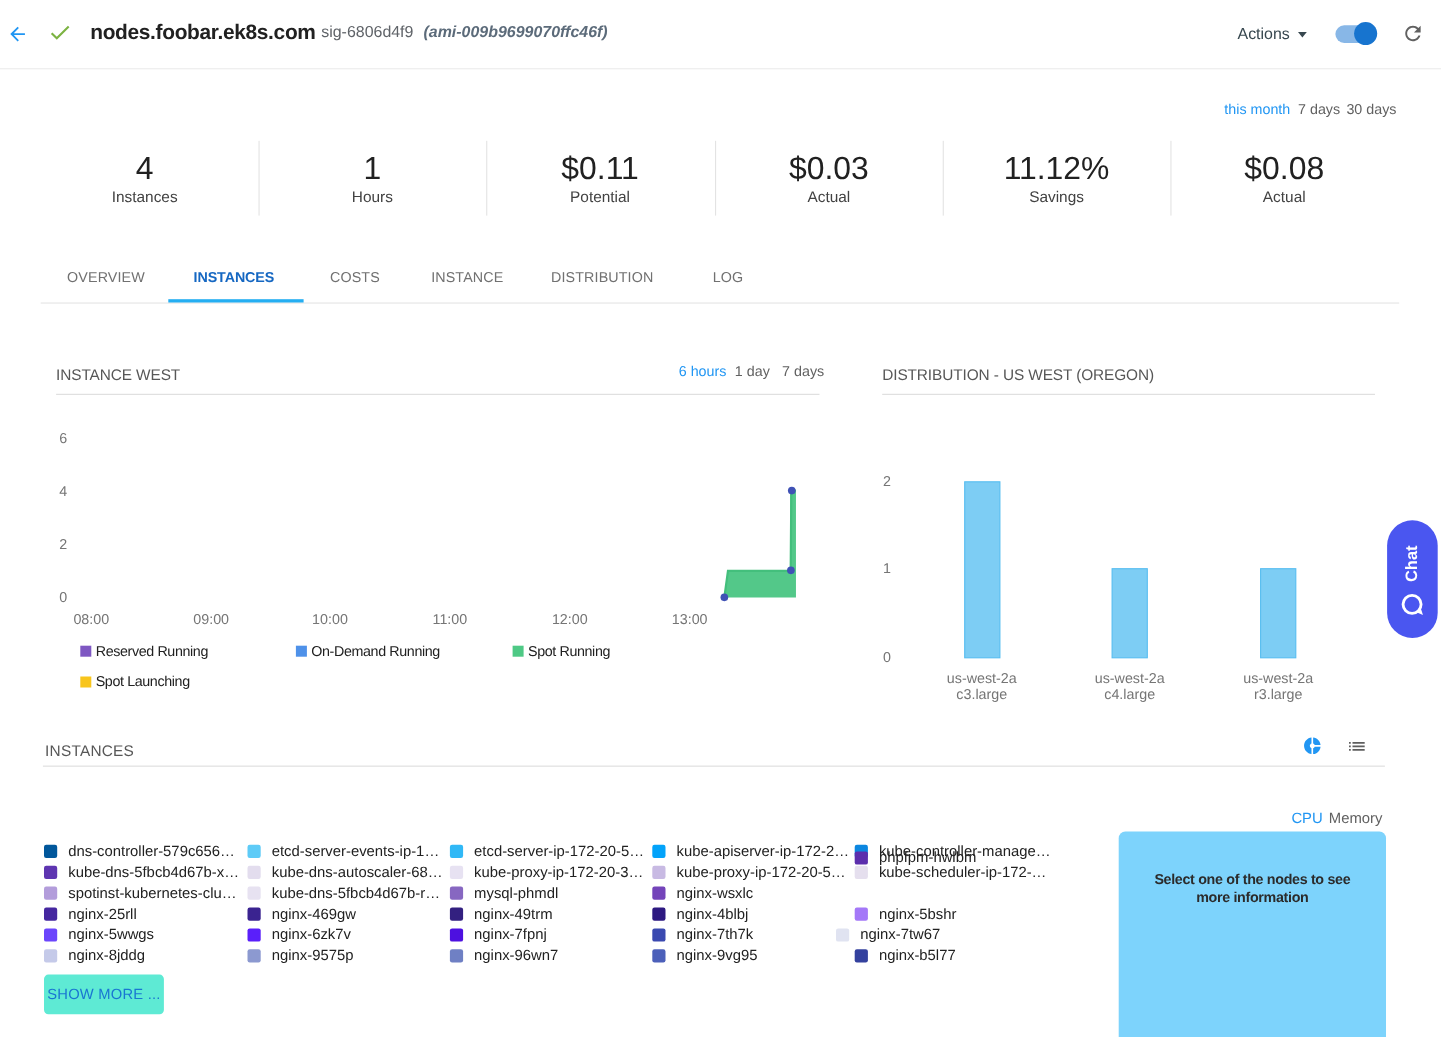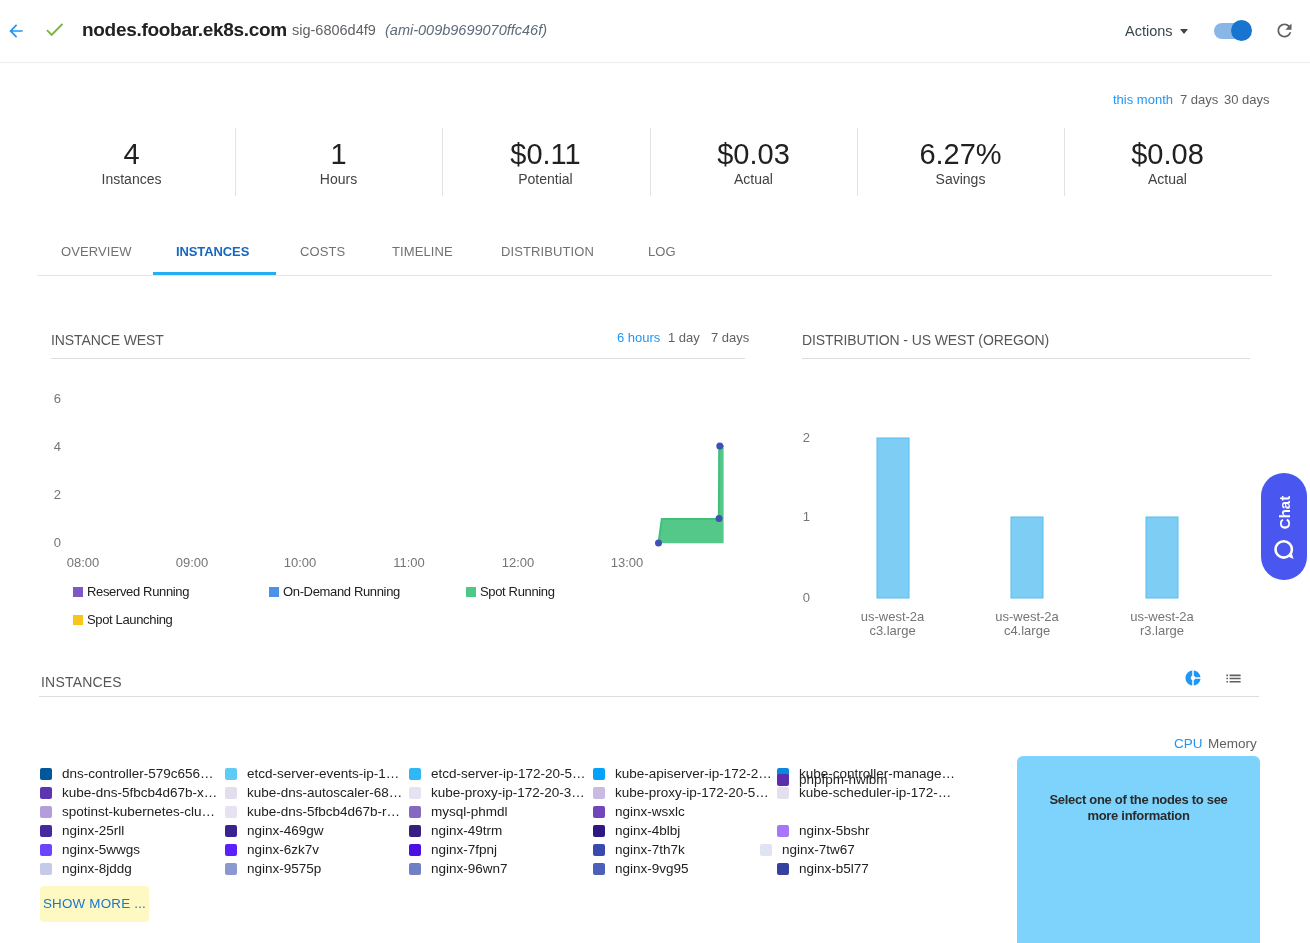--- a/index.html
+++ b/index.html
@@ -2,21 +2,21 @@
 <html><head>
 <meta charset="utf-8">
 <style>
 * { margin:0; padding:0; box-sizing:border-box; }
 html,body { width:1310px; height:943px; background:#fff; overflow:hidden; }
 body { font-family:"Liberation Sans", sans-serif; position:relative; }
 .abs { position:absolute; }
 .hdr { position:absolute; top:0; left:0; width:1310px; height:63px; border-bottom:1px solid #ececec; background:#fff; }
 .title { position:absolute; left:82px; top:19px; font-size:19px; font-weight:bold; color:#212121; letter-spacing:-0.3px; }
 .sig { position:absolute; left:292px; top:22px; font-size:14.5px; color:#5f6368; }
-.ami { position:absolute; left:385px; top:22px; font-size:14.5px; font-style:italic; color:#5c6b7a; }
+.ami { position:absolute; left:385px; top:22px; font-size:14.5px; font-style:italic; color:#5c6b7a;font-weight:bold; }
 .actions { position:absolute; left:1125px; top:23px; font-size:14.5px; color:#37474f; }
 .caret { position:absolute; left:1180px; top:29px; width:0; height:0; border-left:4.5px solid transparent; border-right:4.5px solid transparent; border-top:5px solid #37474f; }
 .track { position:absolute; left:1214px; top:23px; width:36px; height:16px; border-radius:8px; background:#88b7e7; }
 .knob { position:absolute; left:1231px; top:20px; width:21px; height:21px; border-radius:50%; background:#1774cf; }
 .range { position:absolute; top:92px; font-size:13px; }
 .statnum { position:absolute; top:138px; width:207px; text-align:center; font-size:29px; color:#212121; }
 .statlbl { position:absolute; top:171px; width:207px; text-align:center; font-size:14px; color:#424242; }
 .vdiv { position:absolute; top:128px; width:1px; height:68px; background:#e3e3e3; }
 .tabs-line { position:absolute; left:37px; top:275px; width:1235px; height:1px; background:#e4e4e4; }
 .tab { position:absolute; top:244px; font-size:13px; color:#717171; letter-spacing:.1px; }
@@ -27,21 +27,21 @@
 .rangelink { position:absolute; top:330px; font-size:13px; }
 .blue { color:#2196f3; }
 .gray { color:#616161; }
 .legend { position:absolute; font-size:13px; color:#212121; letter-spacing:-0.35px; }
 .legend .sw { display:inline-block; width:10px; height:10px; margin-right:4px; vertical-align:-1px; }
 .insthdr { position:absolute; left:41px; top:674px; font-size:14px; color:#575757; letter-spacing:.2px; }
 .instsep { position:absolute; left:39px; top:696px; width:1220px; height:1px; background:#ddd; }
 .cpumem { position:absolute; top:736px; font-size:13.5px; }
 .node { position:absolute; font-size:13.5px; color:#212121; white-space:nowrap; }
 .node .sq { display:inline-block; width:12px; height:12px; border-radius:2px; margin-right:10px; vertical-align:-2px; }
-.showmore { position:absolute; left:40px; top:886px; width:109px; height:36px; background:#fef9c3; border-radius:4px; color:#1976d2; font-size:13.4px; letter-spacing:.2px; text-align:center; line-height:36px; }
+.showmore { position:absolute; left:40px; top:886px; width:109px; height:36px; background:#5eead4; border-radius:4px; color:#1976d2; font-size:13.4px; letter-spacing:.2px; text-align:center; line-height:36px; }
 .panel { position:absolute; left:1017px; top:756px; width:243px; height:187px; background:#7dd3fc; border-radius:6px 6px 0 0; }
 .panel .msg { margin:36px 14px 0; text-align:center; font-size:13px; font-weight:bold; color:#2b2b2b; line-height:16px; letter-spacing:-0.3px; }
 .chat { position:absolute; left:1261px; top:473px; width:46px; height:107px; background:#4a56f0; border-radius:23px; }
 .chat .txt { position:absolute; left:0px; top:31px; width:46px; text-align:center; color:#fff; font-size:15px; font-weight:bold; transform:rotate(-90deg); transform-origin:center; }
 </style>
 </head>
 <body>
 <div class="hdr">
   <svg class="abs" style="left:6px;top:21px" width="20" height="20" viewBox="0 0 24 24">
       <path fill="#2196f3" d="M20 11H7.83l5.59-5.59L12 4l-8 8 8 8 1.41-1.41L7.83 13H20v-2z"></path>
@@ -66,36 +66,36 @@
 <div class="range gray" style="left:1224px">30 days</div>
 
 <div class="statnum" style="left:28px">4</div>
 <div class="statlbl" style="left:28px">Instances</div>
 <div class="statnum" style="left:235px">1</div>
 <div class="statlbl" style="left:235px">Hours</div>
 <div class="statnum" style="left:442px">$0.11</div>
 <div class="statlbl" style="left:442px">Potential</div>
 <div class="statnum" style="left:650px">$0.03</div>
 <div class="statlbl" style="left:650px">Actual</div>
-<div class="statnum" style="left:857px">6.27%</div>
+<div class="statnum" style="left:857px">11.12%</div>
 <div class="statlbl" style="left:857px">Savings</div>
 <div class="statnum" style="left:1064px">$0.08</div>
 <div class="statlbl" style="left:1064px">Actual</div>
 <div class="vdiv" style="left:235px"></div>
 <div class="vdiv" style="left:442px"></div>
 <div class="vdiv" style="left:650px"></div>
 <div class="vdiv" style="left:857px"></div>
 <div class="vdiv" style="left:1064px"></div>
 
 <div class="tabs-line"></div>
 <div class="tab-underline"></div>
 <div class="tab" style="left:61px">OVERVIEW</div>
 <div class="tab active" style="left:176px">INSTANCES</div>
 <div class="tab" style="left:300px">COSTS</div>
-<div class="tab" style="left:392px">TIMELINE</div>
+<div class="tab" style="left:392px">INSTANCE</div>
 <div class="tab" style="left:501px">DISTRIBUTION</div>
 <div class="tab" style="left:648px">LOG</div>
 
 <div class="cardtitle" style="left:51px">INSTANCE WEST</div>
 <div class="rangelink blue" style="left:617px">6 hours</div>
 <div class="rangelink gray" style="left:668px">1 day</div>
 <div class="rangelink gray" style="left:711px">7 days</div>
 <div class="cardsep" style="left:51px;width:694px"></div>
 
 <svg class="abs" style="left:0px;top:380px" width="770" height="200" viewBox="0 0 770 200">

